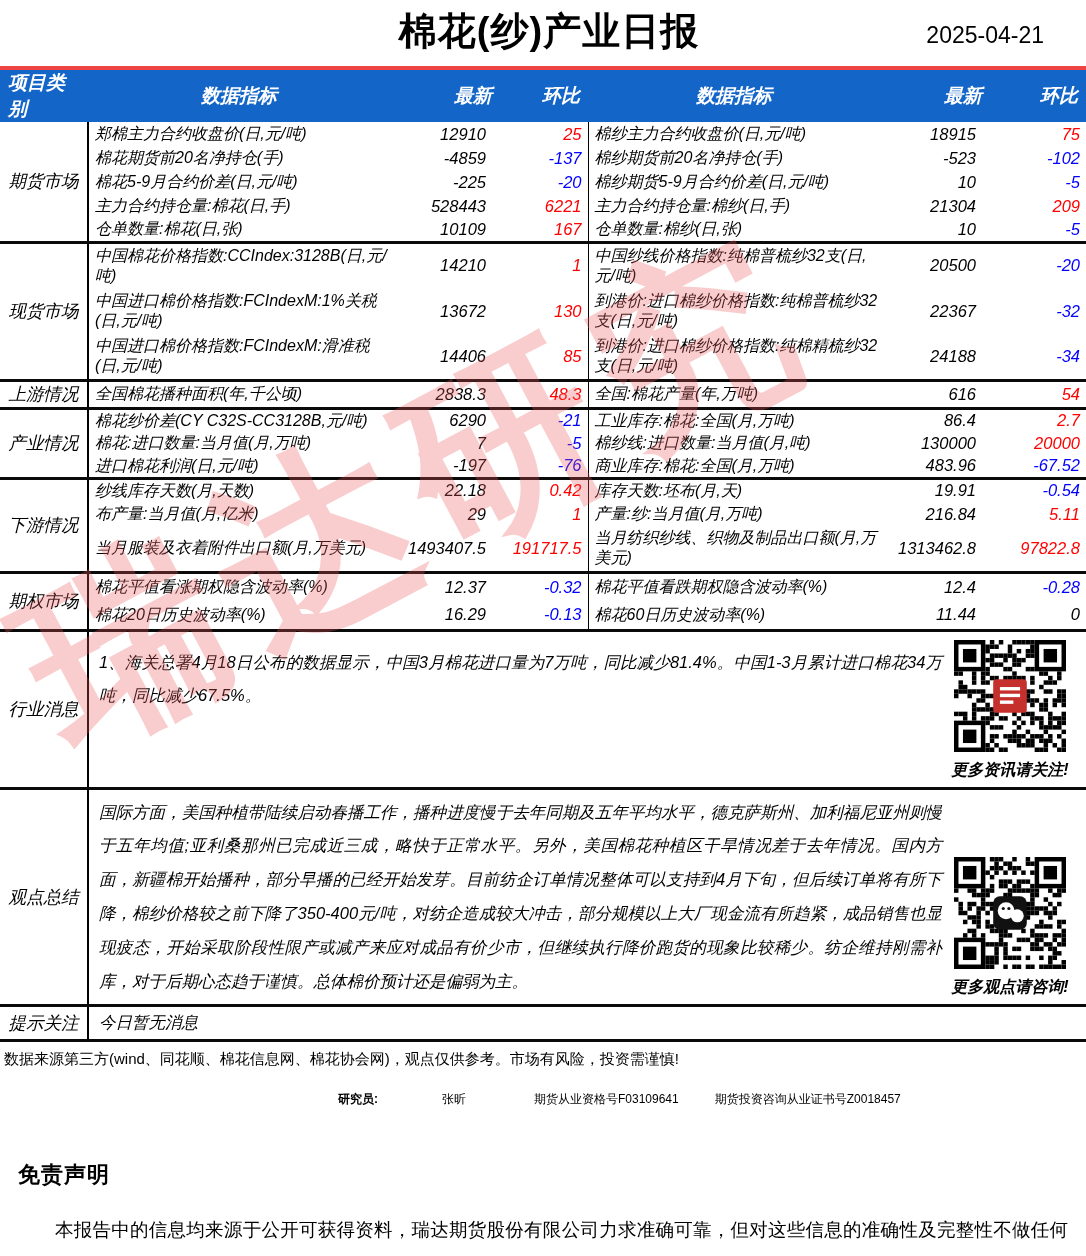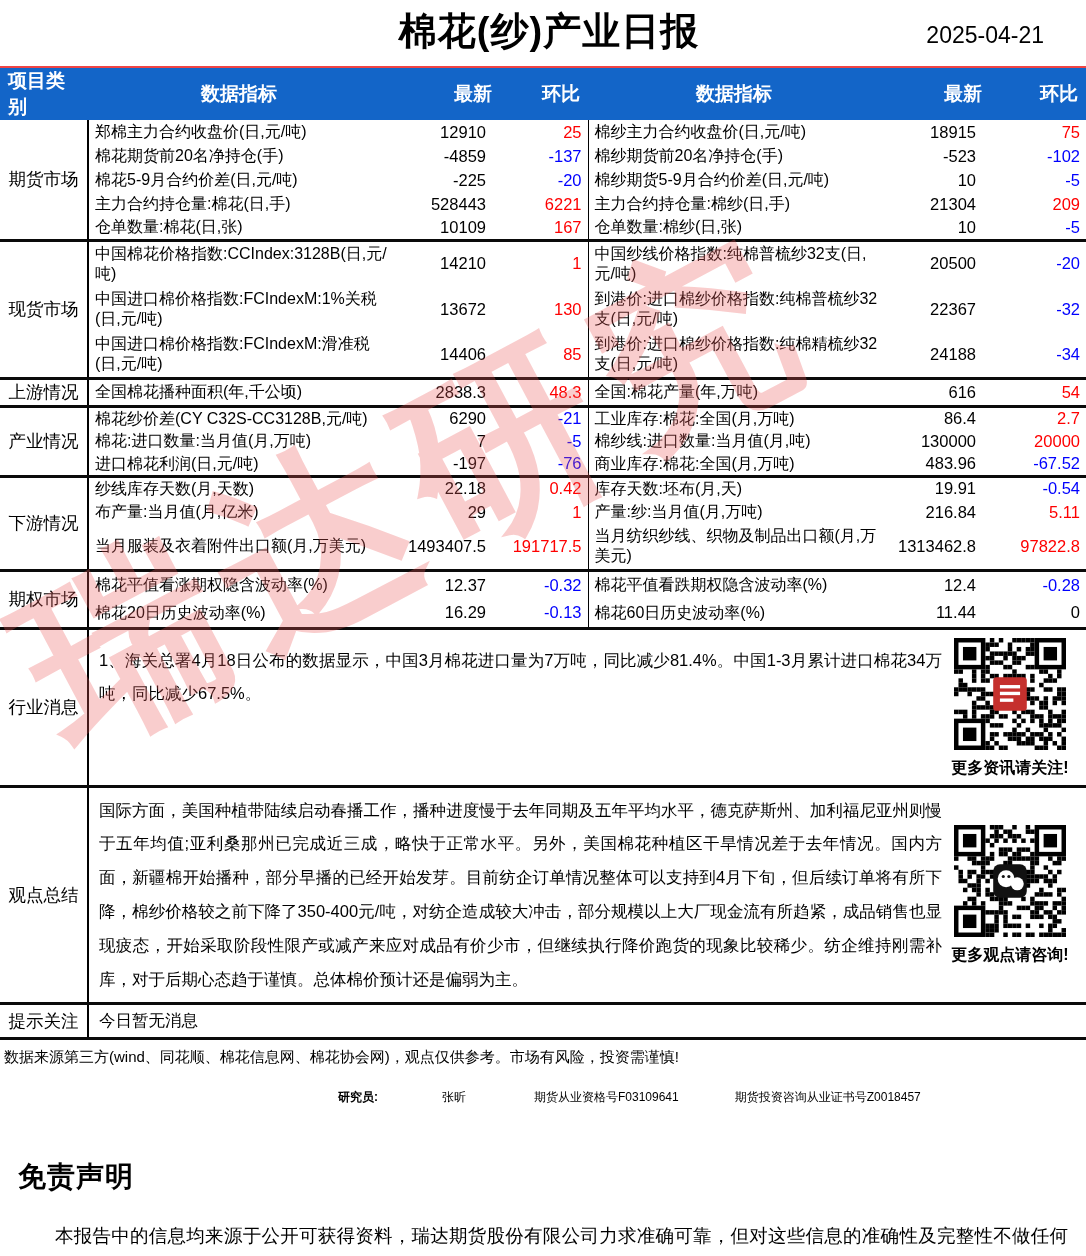--- a/index.html
+++ b/index.html
@@ -18,54 +18,54 @@
   .rpt-title { position:absolute; left:12px; right:0; top:6px; text-align:center;
     font-size:38px; font-weight:900; letter-spacing:1px; }
   .rpt-date { position:absolute; right:42px; top:22px; font-size:23px; }
   
   .watermark { position:absolute; left:40px; top:560px; width:1100px; z-index:5;
     font-size:195px; font-weight:700; color:rgba(234,88,88,0.30);
     transform:rotate(-28deg); transform-origin:left center; letter-spacing:18px;
     pointer-events:none; white-space:nowrap; }
   
   table.main { width:1086px; border-collapse:collapse; table-layout:fixed; position:relative; z-index:2;
-    border-top:2px solid #ef4444; border-bottom:3px solid #0a0a0a; }
+    border-top:4px solid #ef4444; border-bottom:3px solid #0a0a0a;font-style:italic; }
   thead th { background:#1365c8; color:#fff; font-size:19px; font-weight:700; height:33px; padding:0 8px; }
   th.h-cat { text-align:left; }
   th.h-ind { text-align:center; }
   th.h-num { text-align:right; }
   td { font-size:16px; vertical-align:middle; }
   td.cat { text-align:center; font-size:17.5px; border-right:2px solid #000; padding:0 2px; }
   td.lbl { text-align:left; padding:1px 2px 1px 6px; line-height:1.25; }
   td.val { text-align:right; padding-right:14px; font-size:16.5px; }
   td.chg { text-align:right; padding-right:6px; font-size:16.5px; }
   td.mid-div { border-left:1.5px solid #000; }
   tr.section-start > td { border-top:3px solid #0a0a0a; }
   .dir-up { color:#fe0000; }
   .dir-down { color:#0000fe; }
   .dir-flat { color:#000; }
   
   td.free-cell { padding:6px 8px 6px 10px; }
   .free-flex { display:flex; align-items:stretch; }
   .free-text { flex:1 1 auto; font-size:16.5px; line-height:2.05; text-align:justify; padding-top:8px; }
-  .qr-block { flex:0 0 136px; display:flex; flex-direction:column; align-items:center; justify-content:center; padding-top:2px; }
+  .qr-block { flex:0 0 136px; display:flex; flex-direction:column; align-items:center; justify-content:flex-end; padding-top:2px; }
   .qr-block svg { width:112px; height:112px; }
   .qr-caption { font-size:16px; font-weight:700; margin-top:8px; white-space:nowrap; }
   .news-row td, .summary-row td { vertical-align:top; }
   .news-row td.cat, .summary-row td.cat { vertical-align:middle; }
   .notice-row td.free-cell { font-size:16.5px; padding:5px 8px 5px 10px; }
   
   .source-line { font-size:15px; padding:8px 4px 0 4px; position:relative; z-index:2;}
   .researcher-line { display:flex; align-items:flex-start; font-size:12px; margin:22px 0 0 338px; position:relative; z-index:2;}
   .researcher-line .lab { font-weight:700; }
   .researcher-line .name { margin-left:64px; }
   .researcher-line .c1 { margin-left:68px; }
-  .researcher-line .c2 { margin-left:56px; }
+  .researcher-line .c2 { margin-left:36px; }
   .disclaimer { margin-top:52px; padding:0 18px; position:relative; z-index:2;}
-  .disclaimer h2 { font-size:28px; font-weight:900; letter-spacing:1px; }
+  .disclaimer h2 { font-size:22px; font-weight:900; letter-spacing:1px; }
   .disclaimer p { margin-top:22px; font-size:18.5px; line-height:2.0; text-align:justify;
     text-indent:2em; font-family:"Liberation Serif","DejaVu Serif",serif; }
 </style>
 </head>
 <body>
 
 <div class="rpt-header">
   <div class="rpt-title">棉花(纱)产业日报</div>
   <div class="rpt-date">2025-04-21</div>
 </div>

